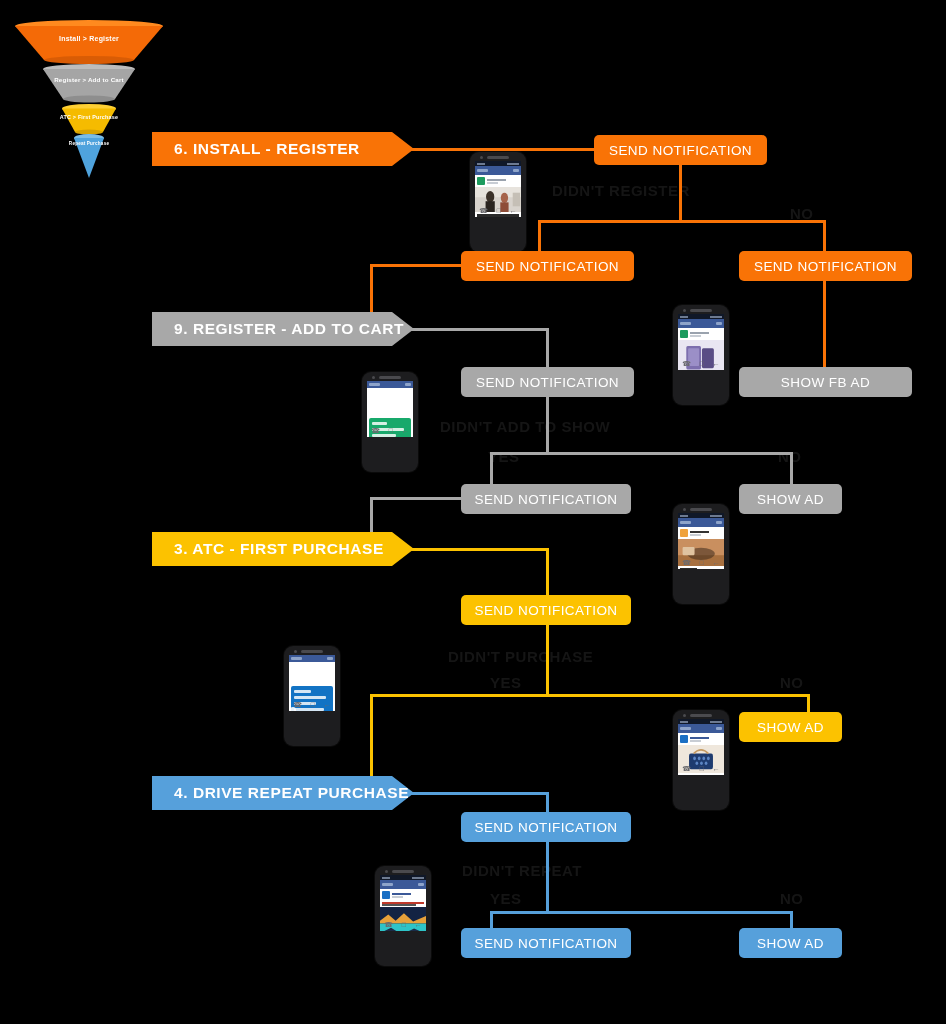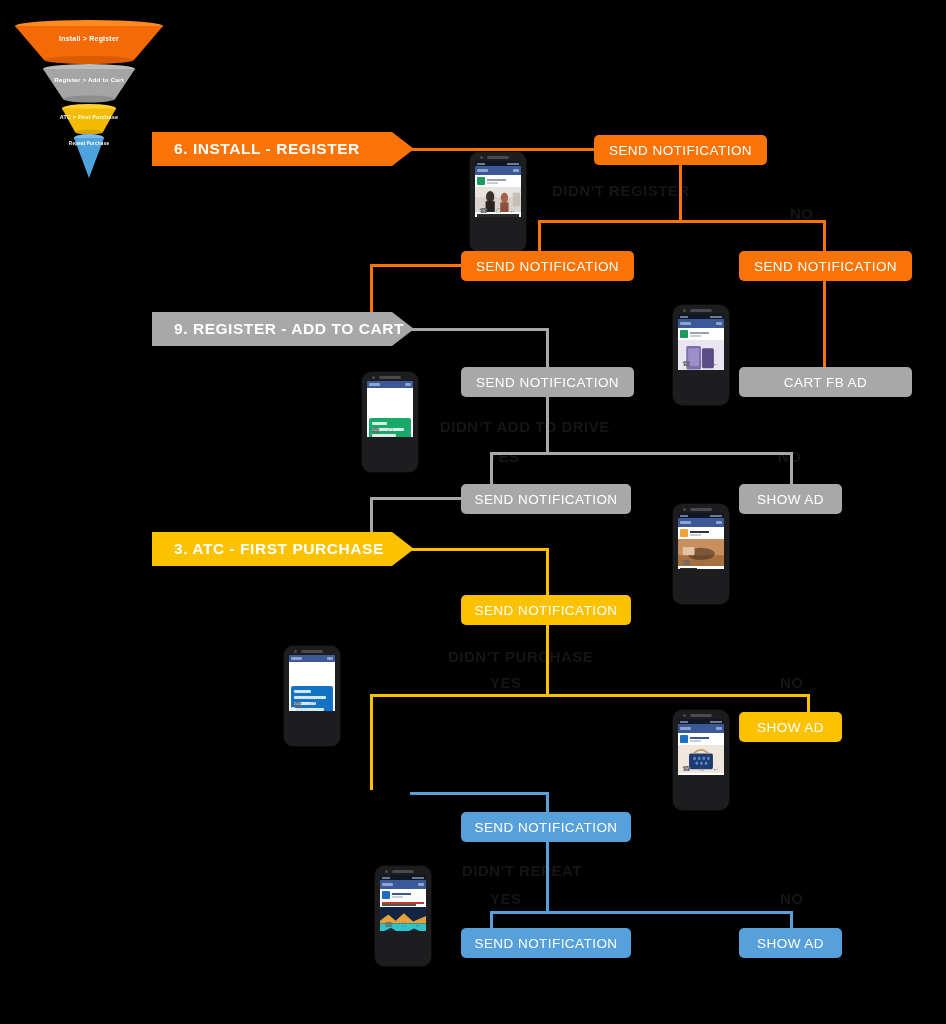--- a/index.html
+++ b/index.html
@@ -201,21 +201,21 @@
         <path d="M60 4 L90 4 L75 44 Z" fill="#4fa3dd"></path>
       </svg>
       <div class="funnel-label" style="position:absolute;left:0;top:8px;width:150px;font-size:4.6px;">Repeat Purchase</div>
     </div>
   </div>
 
   <div class="wm" style="left:552px;top:182px;">DIDN'T REGISTER</div>
   <div class="wm" style="left:475px;top:205px;">YES</div>
   <div class="wm" style="left:790px;top:205px;">NO</div>
 
-  <div class="wm" style="left:440px;top:418px;">DIDN'T ADD TO DRIVE</div>
+  <div class="wm" style="left:440px;top:418px;">DIDN'T ADD TO SHOW</div>
   <div class="wm" style="left:488px;top:448px;">YES</div>
   <div class="wm" style="left:778px;top:448px;">NO</div>
 
   <div class="wm" style="left:448px;top:648px;">DIDN'T PURCHASE</div>
   <div class="wm" style="left:490px;top:674px;">YES</div>
   <div class="wm" style="left:780px;top:674px;">NO</div>
 
   <div class="wm" style="left:462px;top:862px;">DIDN'T REPEAT</div>
   <div class="wm" style="left:490px;top:890px;">YES</div>
   <div class="wm" style="left:780px;top:890px;">NO</div>
@@ -254,36 +254,39 @@
 
   <div class="banner" style="left:152px;top:132px;width:262px;background:#f97306;">
     <span>6. INSTALL - REGISTER</span>
   </div>
   <div class="banner" style="left:152px;top:312px;width:262px;background:#a8a8a8;">
     <span>9. REGISTER - ADD TO CART</span>
   </div>
   <div class="banner" style="left:152px;top:532px;width:262px;background:#fcc200;">
     <span>3. ATC - FIRST PURCHASE</span>
   </div>
+  <div class="banner" style="left:152px;top:776px;width:262px;background:#56a0db;">
+    <span>4. DRIVE REPEAT PURCHASE</span>
+  </div>
 
   <div class="pill" style="left:594px;top:135px;width:173px;background:#f97306;">
     <span>SEND NOTIFICATION</span>
   </div>
   <div class="pill" style="left:461px;top:251px;width:173px;background:#f97306;">
     <span>SEND NOTIFICATION</span>
   </div>
   <div class="pill" style="left:739px;top:251px;width:173px;background:#f97306;">
     <span>SEND NOTIFICATION</span>
   </div>
 
   <div class="pill" style="left:461px;top:367px;width:173px;background:#a8a8a8;">
     <span>SEND NOTIFICATION</span>
   </div>
   <div class="pill" style="left:739px;top:367px;width:173px;background:#a8a8a8;">
-    <span>CART FB AD</span>
+    <span>SHOW FB AD</span>
   </div>
   <div class="pill" style="left:461px;top:484px;width:170px;background:#a8a8a8;">
     <span>SEND NOTIFICATION</span>
   </div>
   <div class="pill" style="left:739px;top:484px;width:103px;background:#a8a8a8;">
     <span>SHOW AD</span>
   </div>
 
   <div class="pill" style="left:461px;top:595px;width:170px;background:#fcc200;">
     <span>SEND NOTIFICATION</span>

